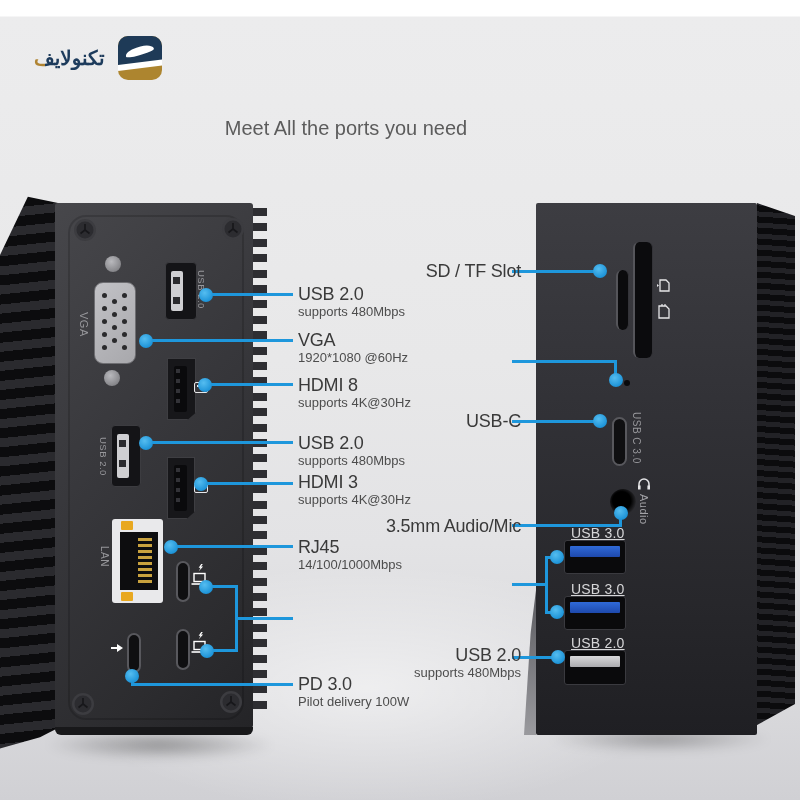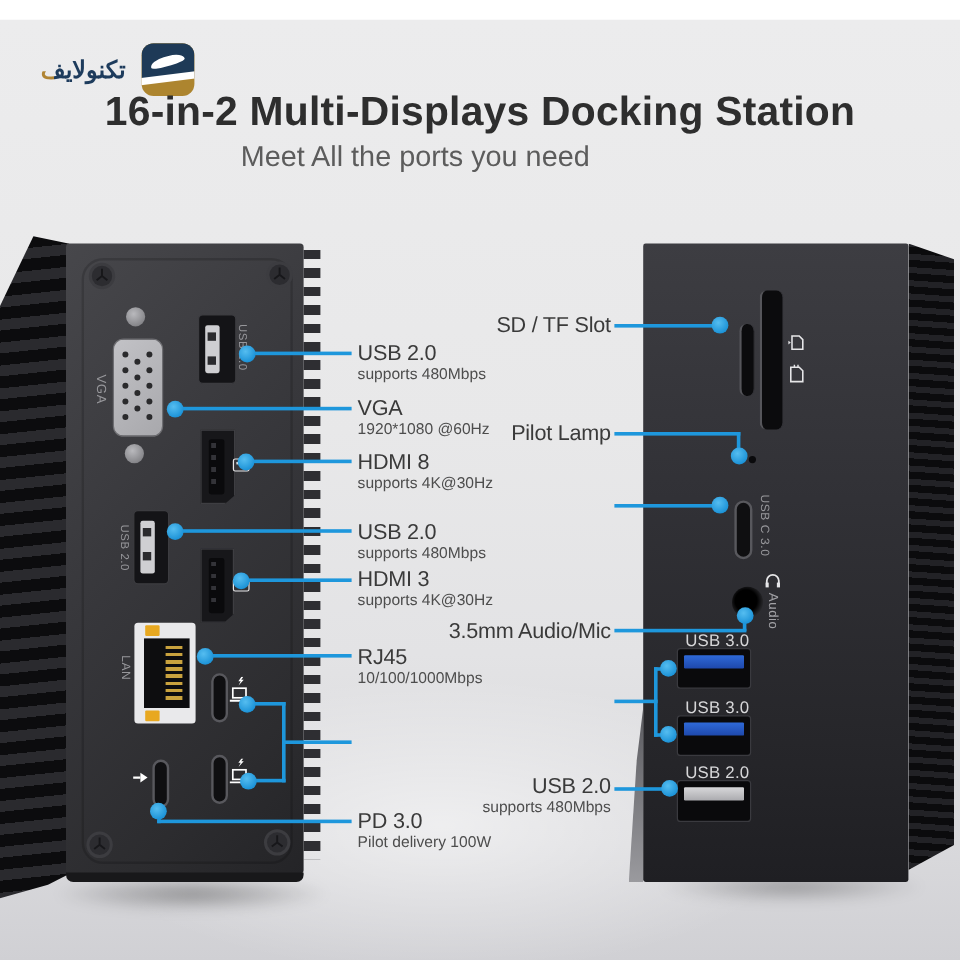--- a/index.html
+++ b/index.html
@@ -15,28 +15,28 @@
   .logo-text{
     left:34px;top:46px;font-size:20px;font-weight:bold;direction:rtl;
     background:linear-gradient(90deg,#b08433 0 16%,#1d3b5c 16%);
     -webkit-background-clip:text;background-clip:text;color:transparent;
   }
   .logo-icon{left:118px;top:36px;width:44px;height:44px;border-radius:10px;overflow:hidden;background:#ad852f;}
   .logo-icon .navy{position:absolute;left:0;top:0;width:44px;height:29px;background:#1e3a57;}
   .logo-icon .band{position:absolute;left:-6px;top:26px;width:60px;height:6px;background:#ffffff;transform:rotate(-7deg);border-radius:3px;}
   .logo-icon .swoosh{position:absolute;left:7px;top:11px;width:29px;height:8px;background:#ffffff;border-radius:60% 60% 60% 60%/100% 100% 40% 40%;transform:rotate(-16deg);}
   .title{left:0;top:74px;width:800px;text-align:center;font-size:34px;font-weight:bold;color:#2e2e2e;letter-spacing:.2px;}
-  .subtitle{left:0;top:117px;width:692px;text-align:center;font-size:24px;color:#5c5c5c;}
+  .subtitle{left:0;top:117px;width:692px;text-align:center;font-size:20px;color:#5c5c5c;}
 
   
   .lab{color:#3a3a3a;}
   .lab .t{font-size:18px;letter-spacing:-.2px;line-height:20px;color:#3a3a3a;}
   .lab .s{font-size:13px;line-height:15px;color:#4d4d4d;}
   .ll{left:298px;text-align:left;}
-  .rl{left:280px;width:229px;text-align:right;}
+  .rl{left:292px;width:229px;text-align:right;}
 
   
   .ln{background:#1e97dc;height:3px;}
   .lnv{background:#1e97dc;width:3px;}
   .dot{width:14px;height:14px;border-radius:50%;
        background:radial-gradient(circle at 40% 35%,#55bdf0,#1e94d8 70%,#1679b4 100%);}
 
   
   .fins-left{left:0;top:190px;width:58px;height:570px;
     background:repeating-linear-gradient(174deg,#2a2a2e 0 9px,#0c0c0e 9px 19px);
@@ -75,42 +75,41 @@
   .rj45-cavity{left:120px;top:532px;width:38px;height:58px;background:#0d0d0f;}
   .rj45-pins{left:138px;top:538px;width:14px;height:47px;
     background:repeating-linear-gradient(to bottom,#c9a23e 0 3px,#0d0d0f 3px 6px);}
   .led{width:12px;height:9px;background:#e8a820;border-radius:1px;}
   .slot-v{background:#0b0b0d;border-radius:6px;border-left:2px solid #55555a;border-right:1px solid #333338;}
   .jack{left:610px;top:489px;width:26px;height:26px;border-radius:50%;
     background:radial-gradient(circle at 45% 45%,#000 0 45%,#2e2e32 75%,#4a4a4f 100%);}
   .usbA-h{background:#0a0a0c;border:1px solid #3a3a3f;border-radius:3px;}
   .usbA-h .tongue-b{position:absolute;left:5px;top:5px;width:50px;height:11px;background:linear-gradient(180deg,#2f6ad8,#1e49ad);border-radius:1px;}
   .usbA-h .tongue-g{position:absolute;left:5px;top:5px;width:50px;height:11px;background:linear-gradient(180deg,#d8d8da,#ababaf);border-radius:1px;}
-  .portlab{font-size:14px;color:#d6d6d8;letter-spacing:.2px;}
+  .portlab{font-size:14px;color:#d6d6d8;letter-spacing:.2px;text-decoration:underline;}
   .vtext{font-size:10px;color:#97979b;white-space:nowrap;transform:rotate(90deg);transform-origin:left top;letter-spacing:.5px;}
   .vga-body{left:94px;top:282px;width:40px;height:80px;background:linear-gradient(135deg,#c2c2c6,#a8a8ac);border-radius:9px;border:1px solid #6e6e72;}
   .vga-holes{left:102px;top:293px;width:5px;height:5px;border-radius:50%;background:#2a2a2c;
     box-shadow:0 13px 0 #2a2a2c,0 26px 0 #2a2a2c,0 39px 0 #2a2a2c,0 52px 0 #2a2a2c,
                10px 6px 0 #2a2a2c,10px 19px 0 #2a2a2c,10px 32px 0 #2a2a2c,10px 45px 0 #2a2a2c,
                20px 0 0 #2a2a2c,20px 13px 0 #2a2a2c,20px 26px 0 #2a2a2c,20px 39px 0 #2a2a2c,20px 52px 0 #2a2a2c;}
   .vga-post{width:16px;height:16px;border-radius:50%;background:radial-gradient(circle at 40% 35%,#b9b9bd,#87878b 70%,#5f5f63);}
   .pilot{left:624px;top:380px;width:6px;height:6px;border-radius:50%;background:#0a0a0c;}
 </style>
 </head>
 <body>
 
 <div id="stage">
 
   <div class="abs logo-text">تكنولايف</div>
   <div class="abs logo-icon">
     <div class="navy"></div>
     <div class="band"></div>
     <div class="swoosh"></div>
   </div>
-  <div class="abs title">16-in-2 Multi-Displays Docking Station</div>
   <div class="abs subtitle">Meet All the ports you need</div>
 
   <div class="abs shadow" style="left:0px;top:724px;width:320px;height:42px;background:radial-gradient(50% 50% at 50% 50%,rgba(0,0,0,.33),rgba(0,0,0,0) 72%);"></div>
   <div class="abs fins-left"></div>
   <div class="abs face-left"></div>
   <div class="abs groove-left"></div>
   <div class="abs teeth-right"></div>
   <div class="abs under-left"></div>
 
   <svg class="abs" style="left:73px;top:218px" width="24" height="24" viewBox="0 0 24 24">
@@ -289,34 +288,32 @@
   <div class="abs lab ll" style="top:433px;">
     <div class="t">USB 2.0</div>
     <div class="s">supports 480Mbps</div>
   </div>
   <div class="abs lab ll" style="top:472px;">
     <div class="t">HDMI 3</div>
     <div class="s">supports 4K@30Hz</div>
   </div>
   <div class="abs lab ll" style="top:537px;">
     <div class="t">RJ45</div>
-    <div class="s">10/100/1000Mbps</div>
+    <div class="s">14/100/1000Mbps</div>
   </div>
   <div class="abs lab ll" style="top:674px;">
     <div class="t">PD 3.0</div>
     <div class="s">Pilot delivery 100W</div>
   </div>
 
   <div class="abs lab rl" style="top:261px;">
     <div class="t">SD / TF Slot</div>
   </div>
-  <div class="abs lab rl" style="top:351px;">
-    <div class="t">Pilot Lamp</div>
-  </div>
   <div class="abs lab rl" style="top:411px;">
+    <div class="t">USB-C</div>
   </div>
   <div class="abs lab rl" style="top:516px;text-align:right;">
     <div class="t">3.5mm Audio/Mic</div>
   </div>
   <div class="abs lab rl" style="top:572px;">
   </div>
   <div class="abs lab rl" style="top:645px;">
     <div class="t">USB 2.0</div>
     <div class="s">supports 480Mbps</div>
   </div>

